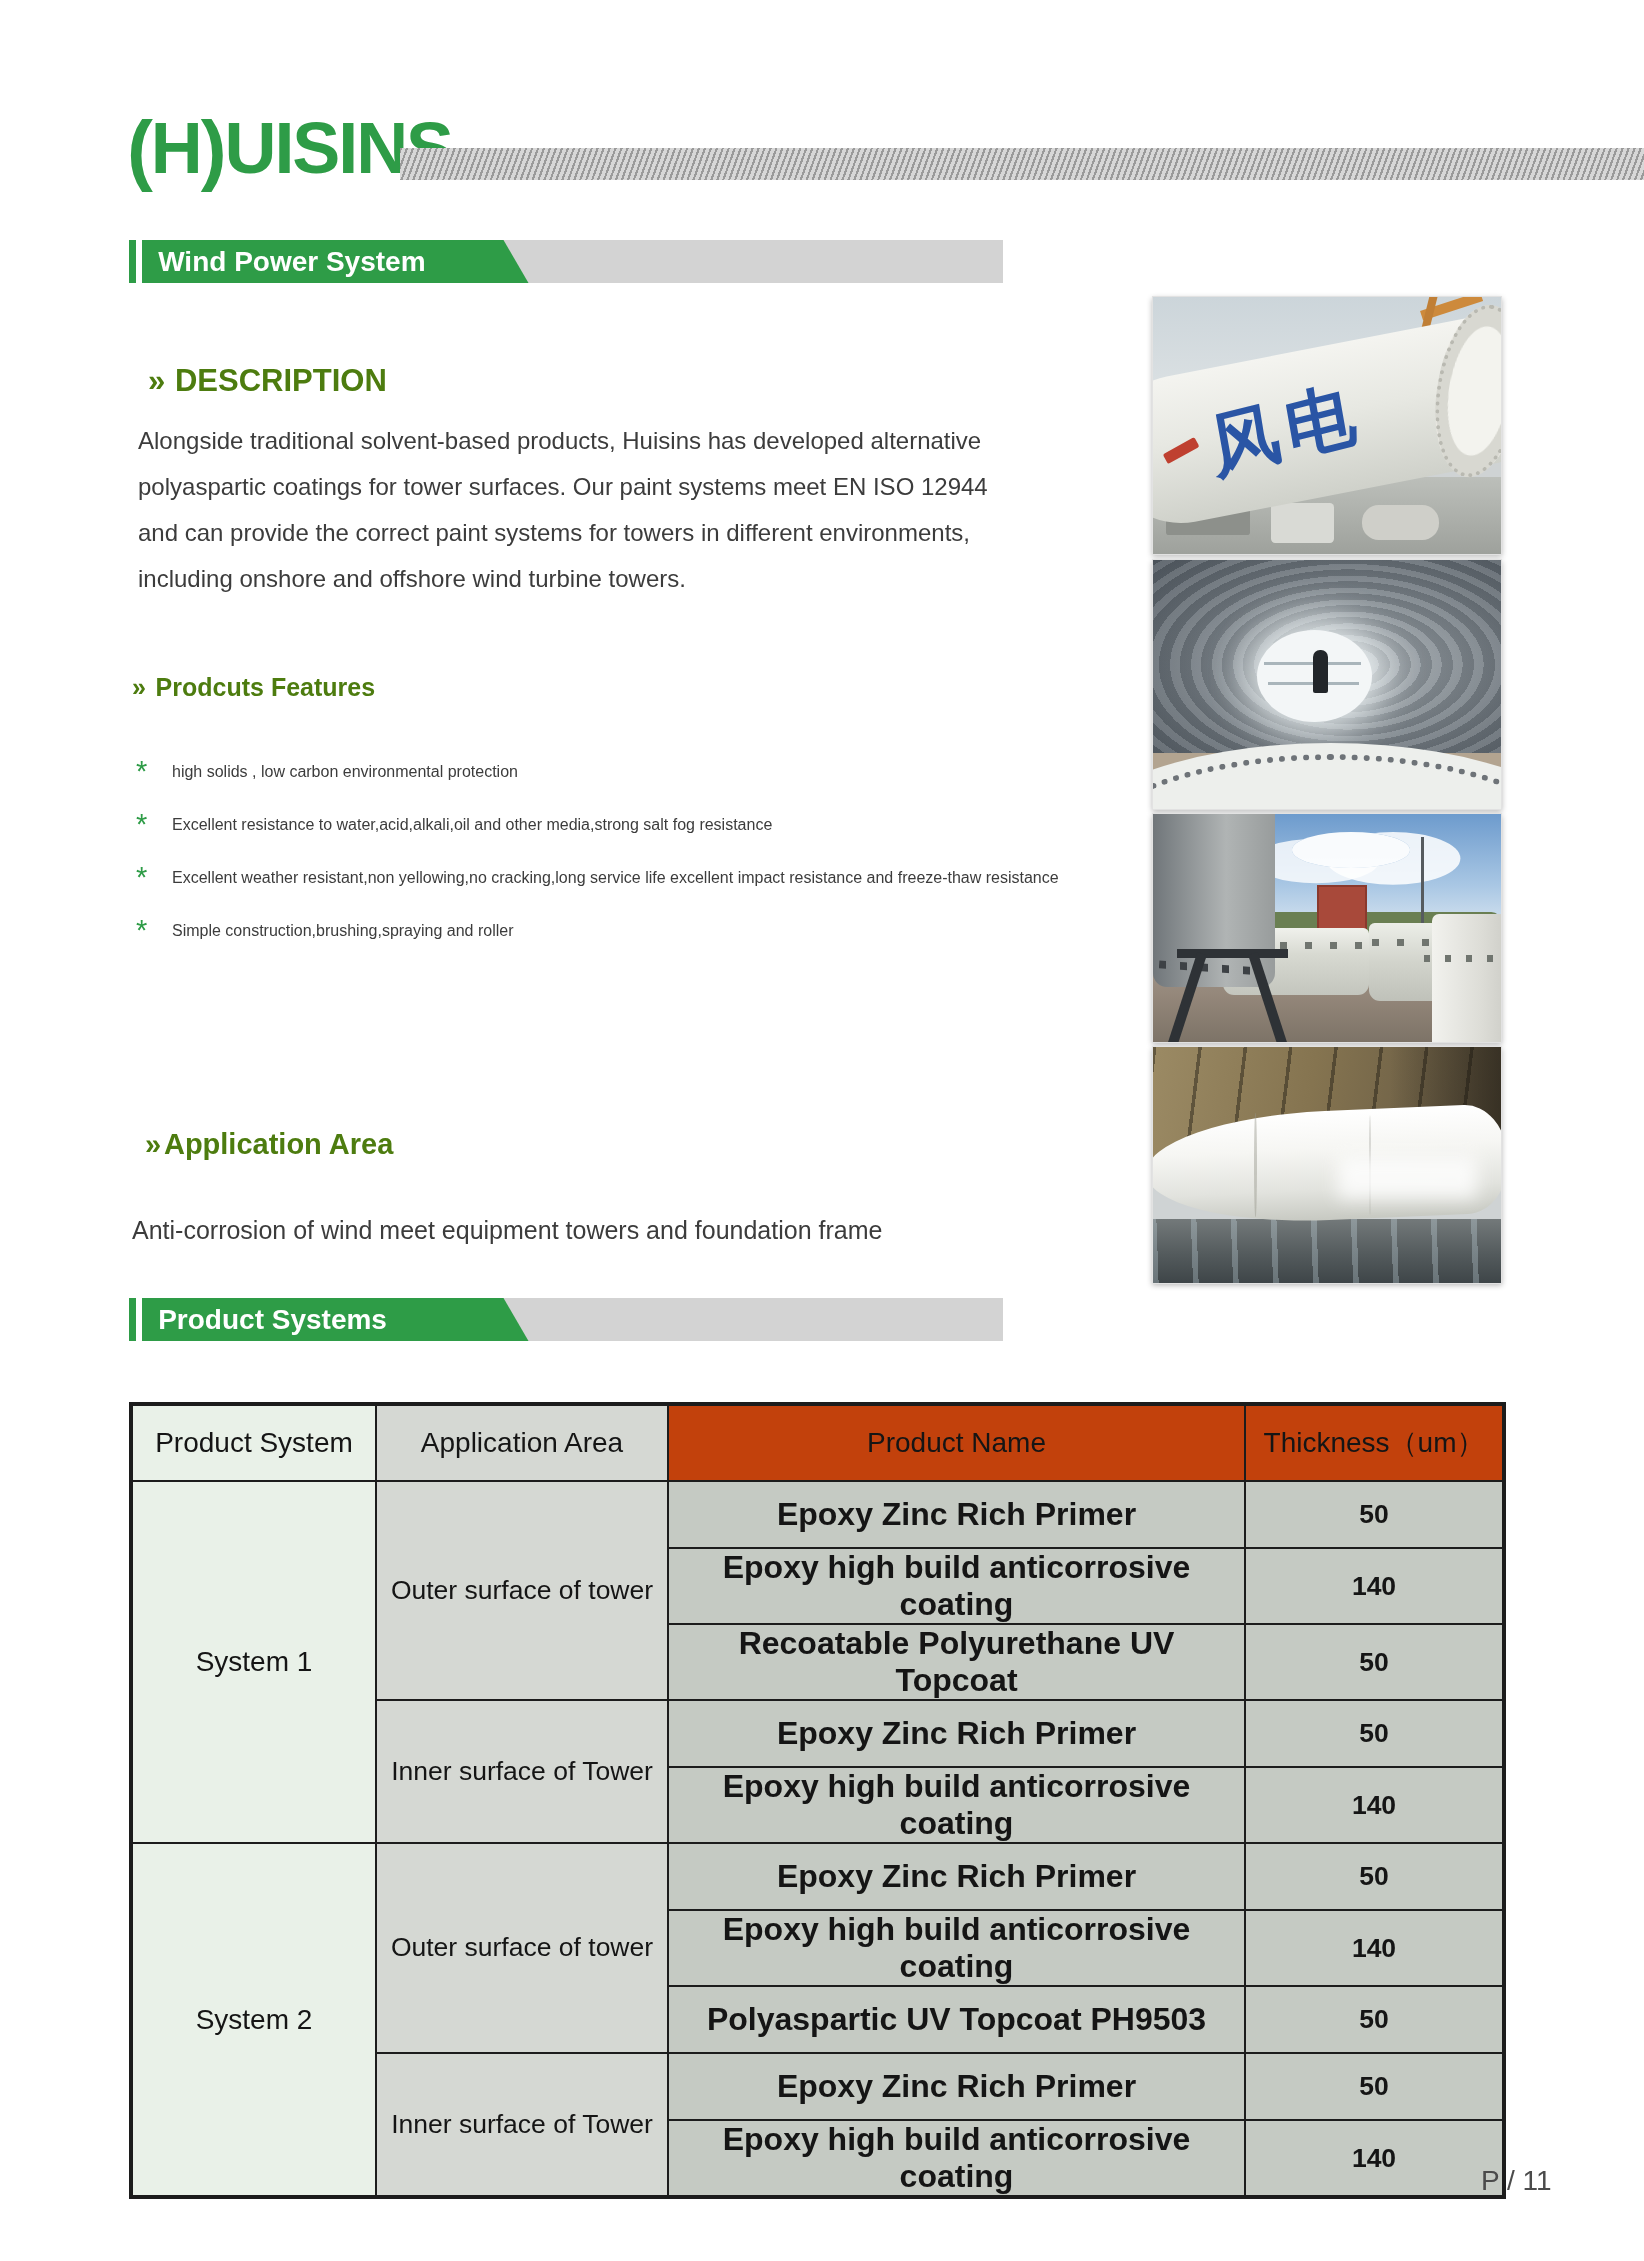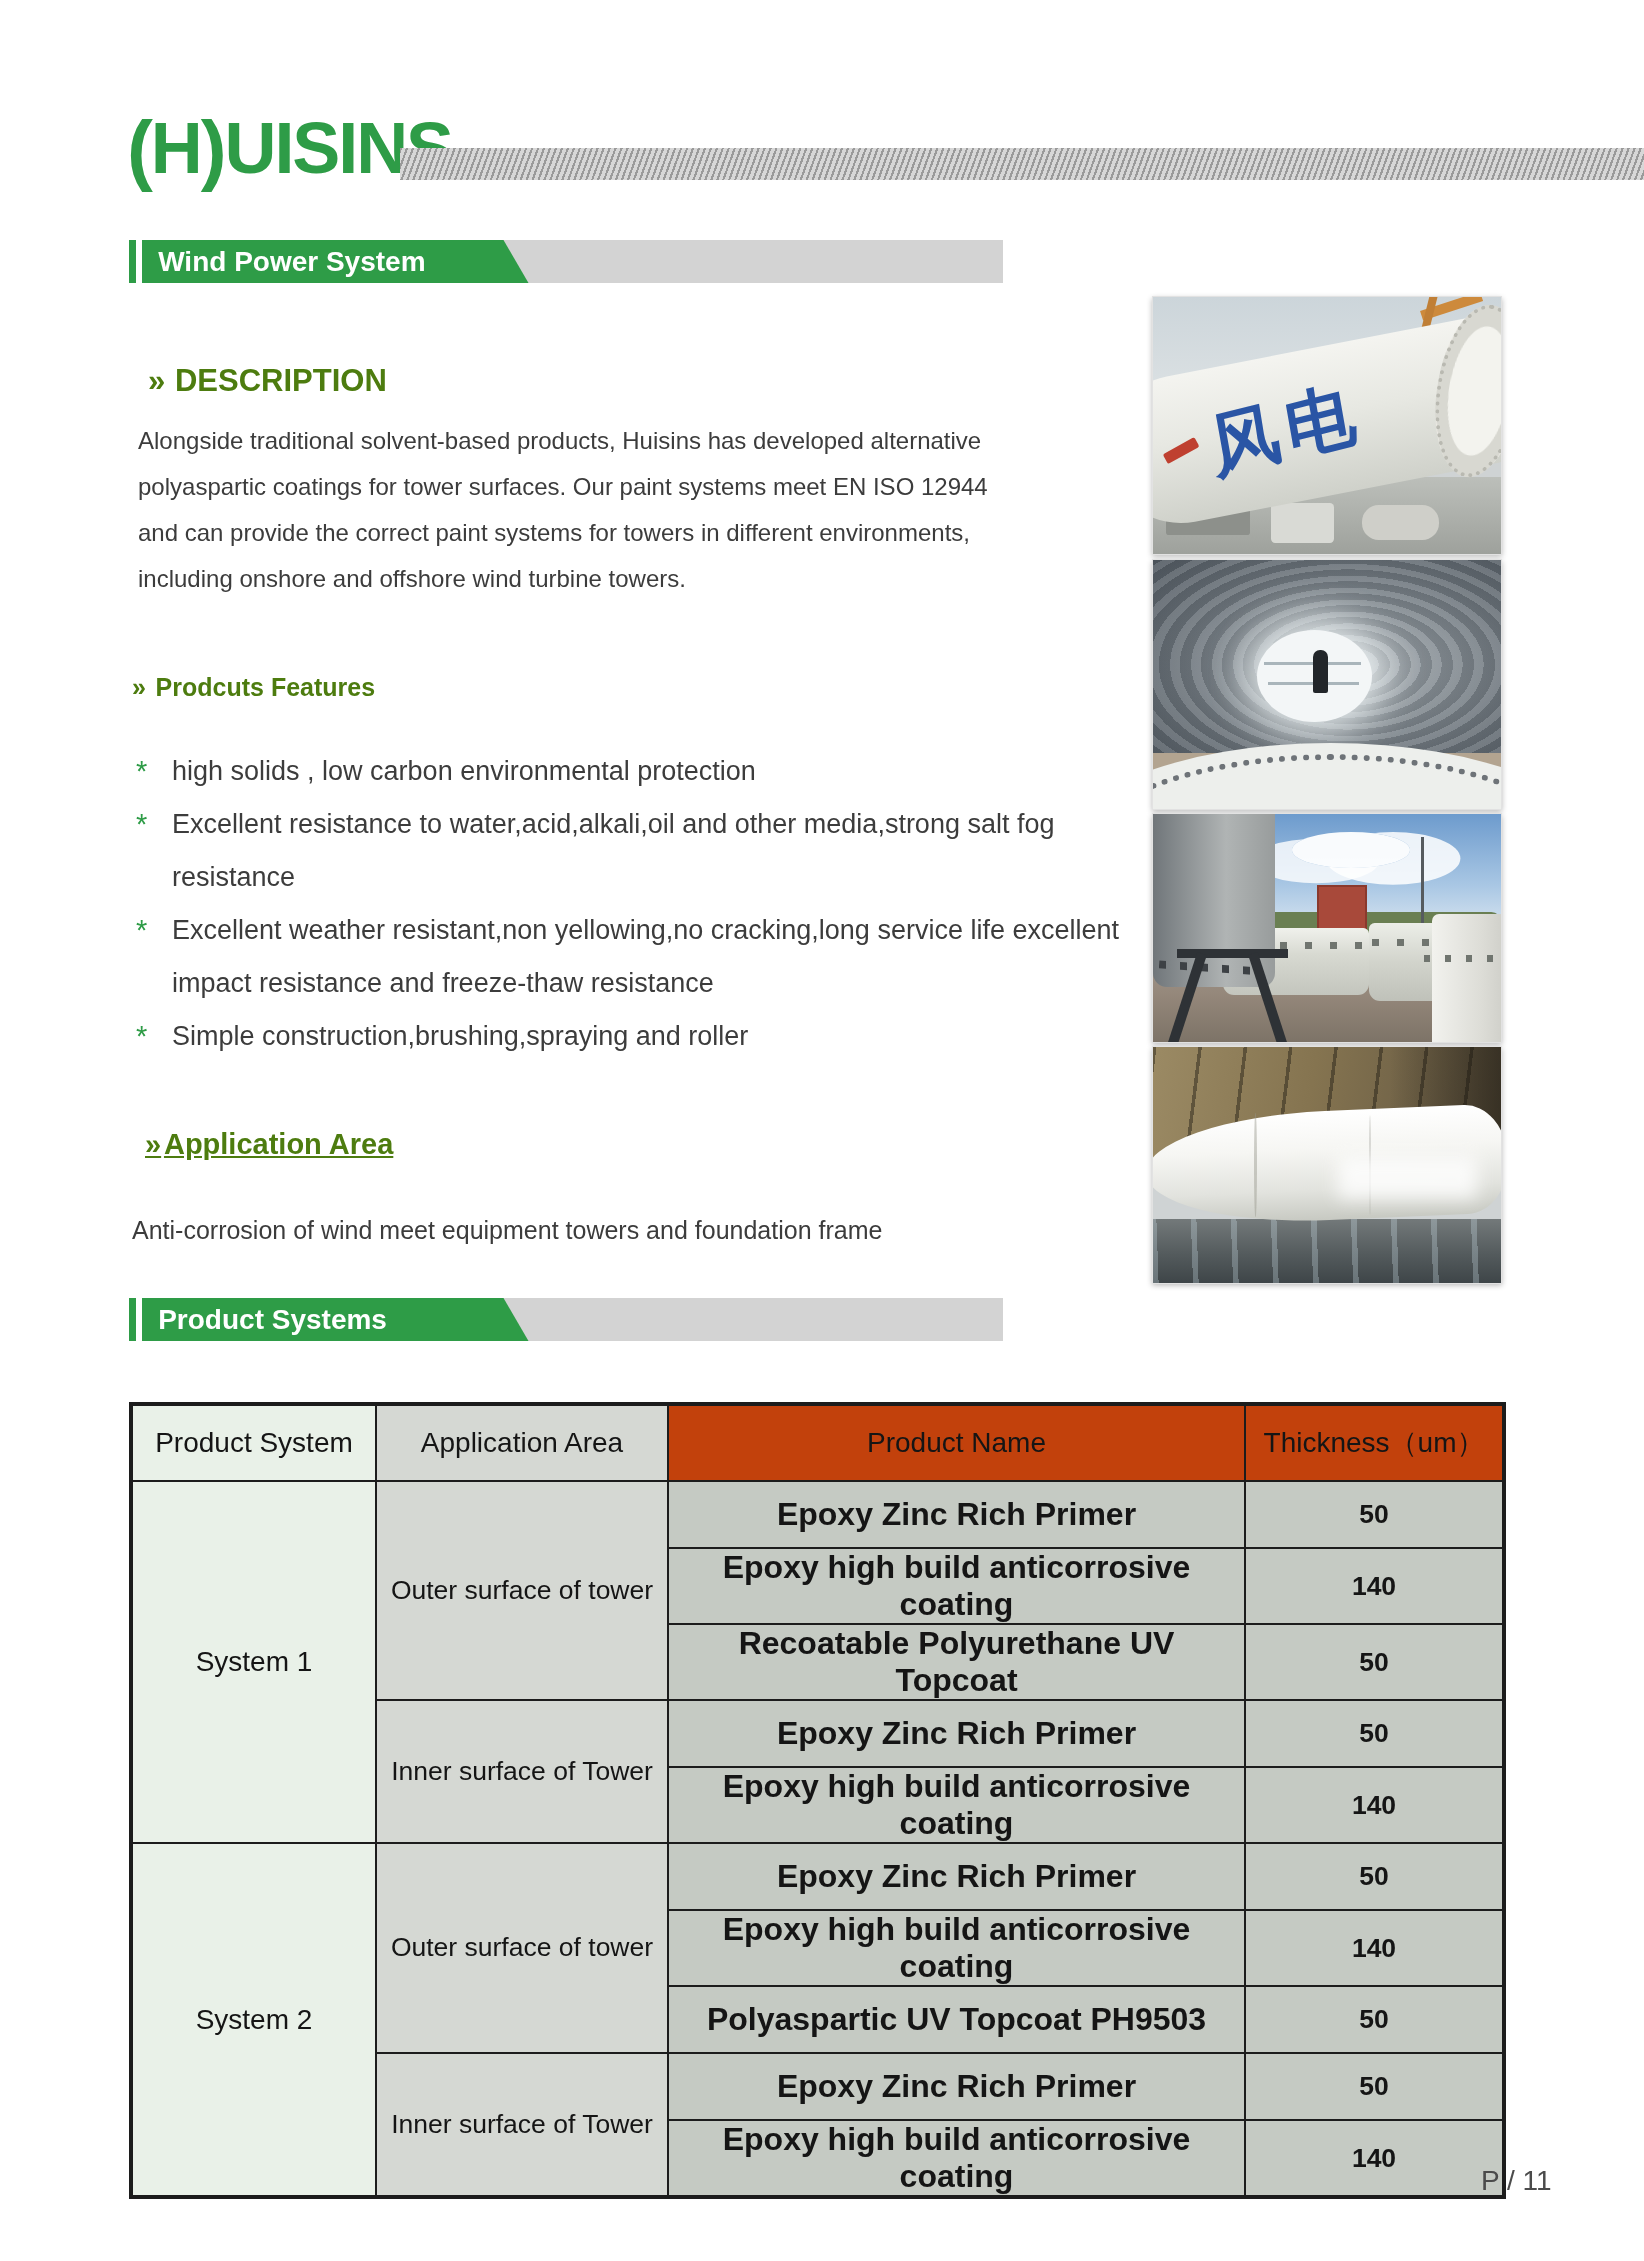--- a/index.html
+++ b/index.html
@@ -26,29 +26,29 @@
     line-height:43px; z-index:2; white-space:nowrap; }
   .banner.b1 { top:240px; }
   .banner.b2 { top:1298px;text-align:right; }
 
   
   .sec-heading { position:absolute; color:#4d7c0f; font-weight:700; white-space:nowrap;margin-left:16px; }
   .sec-heading .chev { margin-right:9.7px; font-weight:700; }
   .sec-heading.tight .chev { margin-right:2.8px; }
   .h-desc { left:132px; top:363px; font-size:31px; }
   .h-feat { left:116px; top:673px; font-size:25px; }
-  .h-app  { left:129px; top:1128px; font-size:29px;text-decoration:underline; }
+  .h-app  { left:129px; top:1128px; font-size:29px; }
 
   .desc-body { position:absolute; left:138px; top:418px; width:895px;
     font-size:24px; line-height:46px; color:#3c3c3c; }
 
   .feat-list { position:absolute; left:136px; top:745px; list-style:none; }
   .feat-list li { display:flex; align-items:flex-start; }
   .feat-list .star { width:36px; flex:0 0 36px; color:#2e9c47; font-size:29px; line-height:53px; }
-  .feat-list .txt { max-width:975px; font-size:27px; line-height:53px; color:#3c3c3c; }
+  .feat-list .txt { max-width:975px; font-size:16px; line-height:53px; color:#3c3c3c; }
 
   .app-body { position:absolute; left:132px; top:1209px; width:1009px;
     font-size:25px; line-height:42px; color:#3c3c3c; }
 
   .page-num { position:absolute; left:1481px; top:2165px; font-size:28px; color:#4b4b4b; white-space:nowrap; }
 
   
   .photo { position:absolute; left:1152px; width:350px; overflow:hidden; background:#cfd3d4;
     border:1.4px solid #e2e2e2; box-shadow:0 2.1px 5.6px rgba(0,0,0,.28); }
   .photo * { position:absolute; }

